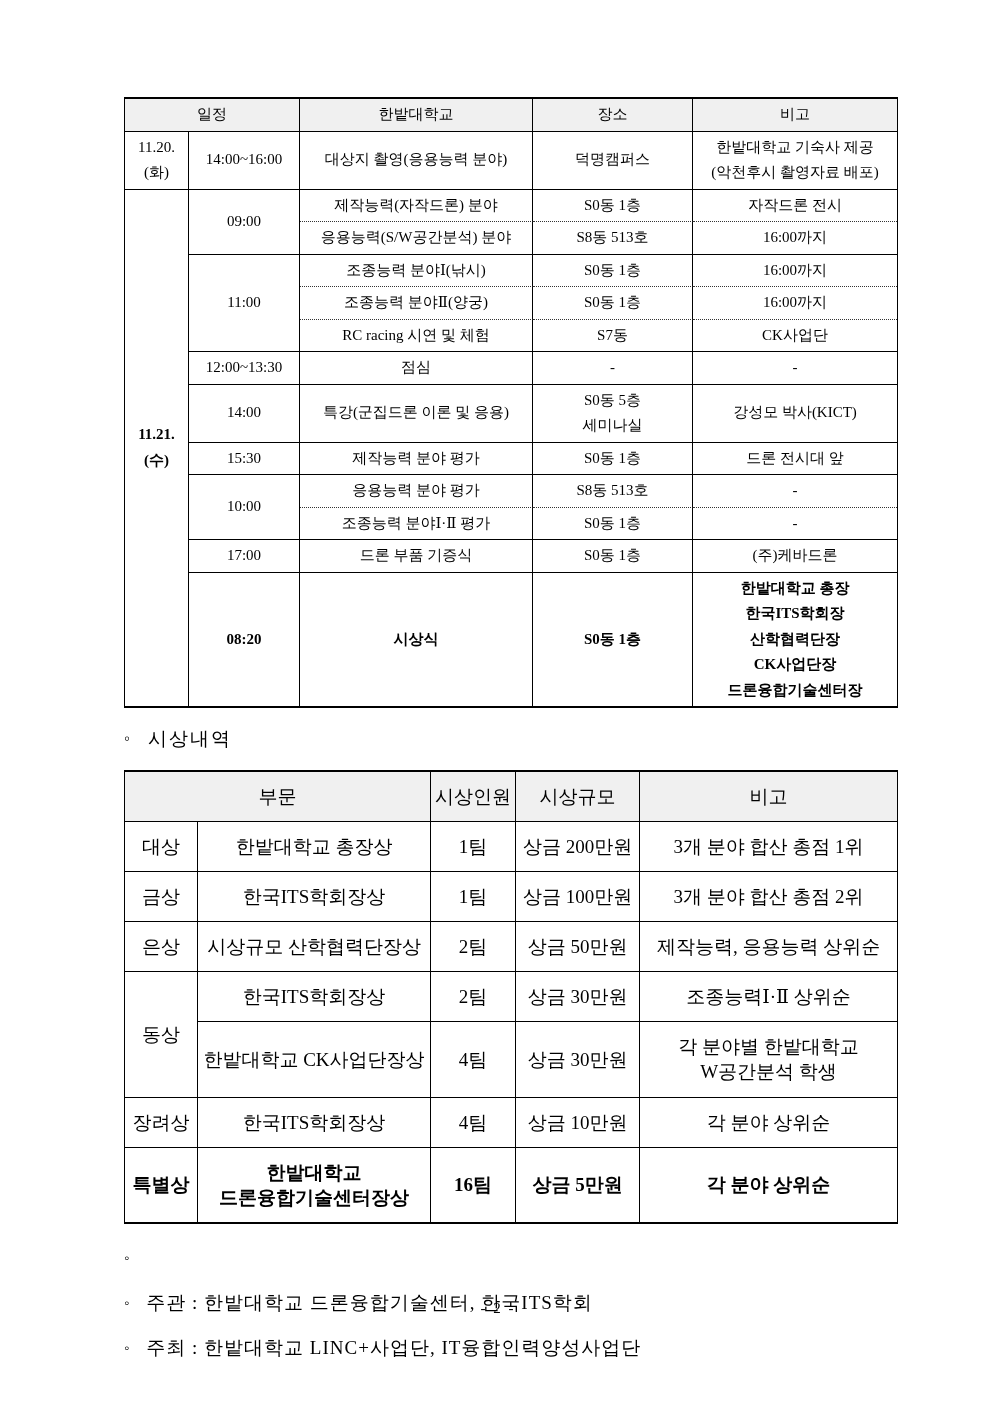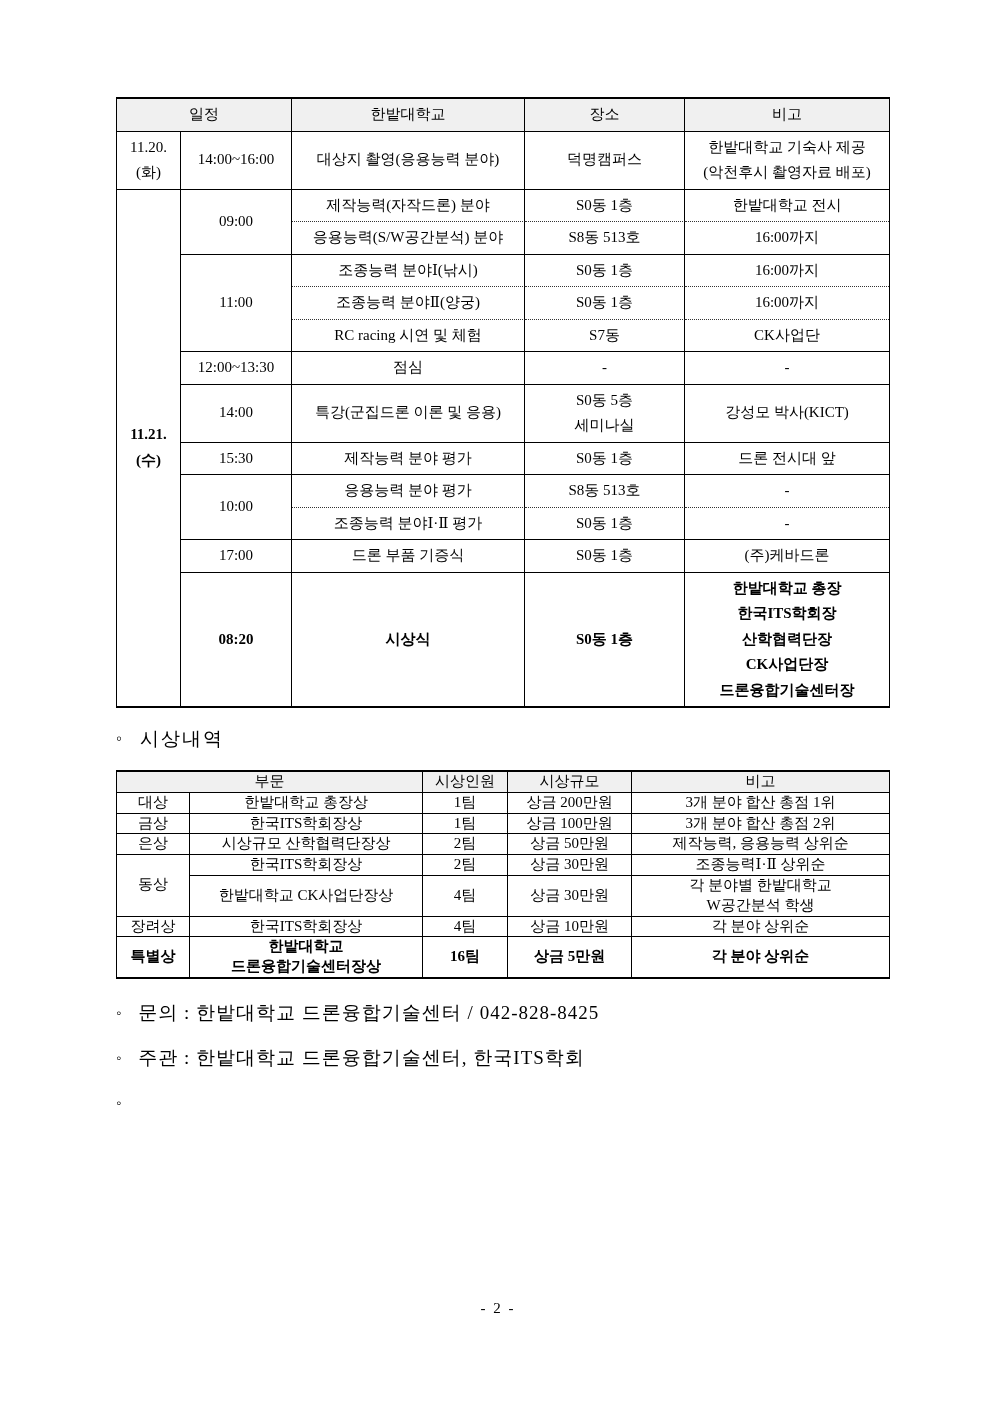--- a/index.html
+++ b/index.html
@@ -2,38 +2,38 @@
 <html><head>
 <meta charset="utf-8">
 <style>
   html,body{margin:0;padding:0;}
   body{
     width:992px;height:1403px;background:#ffffff;color:#000;
     font-family:"Liberation Serif","DejaVu Serif",serif;
     overflow:hidden;position:relative;
   }
   .page{position:relative;width:992px;height:1403px;}
-  .content{position:absolute;left:116px;top:97px;width:772px;}
+  .content{position:absolute;left:124px;top:97px;width:772px;}
 
   table.doc-table{
     border-collapse:separate;border-spacing:0;table-layout:fixed;width:772px;
     border:1px solid #000;border-top-width:2px;border-bottom-width:2px;
   }
   .doc-table th,.doc-table td{
     border-right:1px solid #000;border-bottom:1px solid #000;
     box-sizing:border-box;text-align:center;vertical-align:middle;
     white-space:pre-line;font-weight:normal;overflow:hidden;
   }
   .doc-table th:last-child,.doc-table td:last-child{border-right:none;}
   .doc-table .no-bb{border-bottom:none !important;font-weight:bold;}
   .doc-table .dash-b{border-bottom-style:dotted !important;border-bottom-color:#333 !important;}
   .doc-table thead th{background:#f0f0f0;}
 
   table.schedule th,table.schedule td{font-size:15px;line-height:1.7;padding:3px 4px;}
-  table.awards   th,table.awards   td{font-size:15px;line-height:1.32;padding:0 4px;margin-left:13px;}
+  table.awards   th,table.awards   td{font-size:19px;line-height:1.32;padding:12px 4px;margin-left:13px;}
 
   .section-heading{
     margin:18px 0 18px 0;font-size:19px;letter-spacing:2px;display:flex;align-items:center;
   }
   .section-heading .bullet{font-size:17px;margin-right:18px;letter-spacing:0;}
 
   .footer-lines{margin-top:20px;}
   .footer-line{
     display:flex;align-items:center;font-size:19px;letter-spacing:1px;
     line-height:28px;margin-bottom:17px;
@@ -76,21 +76,21 @@
             <td class="place-cell">덕명캠퍼스</td>
             <td class="note-cell">한밭대학교 기숙사 제공
 (악천후시 촬영자료 배포)</td>
           </tr>
           <tr>
             <td class="date-cell no-bb" rowspan="12">11.21.
 (수)</td>
             <td class="time-cell" rowspan="2">09:00</td>
             <td class="event-cell dash-b">제작능력(자작드론) 분야</td>
             <td class="place-cell dash-b">S0동 1층</td>
-            <td class="note-cell dash-b">한밭대학교 전시</td>
+            <td class="note-cell dash-b">자작드론 전시</td>
           </tr>
           <tr>
             <td class="event-cell">응용능력(S/W공간분석) 분야</td>
             <td class="place-cell">S8동 513호</td>
             <td class="note-cell">16:00까지</td>
           </tr>
           <tr>
             <td class="time-cell" rowspan="3">11:00</td>
             <td class="event-cell dash-b">조종능력 분야Ⅰ(낚시)</td>
             <td class="place-cell dash-b">S0동 1층</td>
@@ -226,26 +226,26 @@
             <td class="count-cell no-bb">16팀</td>
             <td class="amount-cell no-bb">상금 5만원</td>
             <td class="anote-cell no-bb">각 분야 상위순</td>
           </tr>
         </tbody>
     </table>
 
     <div class="footer-lines">
       <div class="footer-line">
         <span class="bullet">◦</span>
-        <span>문의 : 한밭대학교 드론융합기술센터 / 042-828-8425</span>
       </div>
       <div class="footer-line">
         <span class="bullet">◦</span>
         <span>주관 : 한밭대학교 드론융합기술센터, 한국ITS학회</span>
       </div>
       <div class="footer-line">
         <span class="bullet">◦</span>
+        <span>주최 : 한밭대학교 LINC+사업단, IT융합인력양성사업단</span>
       </div>
     </div>
   </div>
 
   <div class="page-number">- 2 -</div>
 </div>
 
 </body></html>

